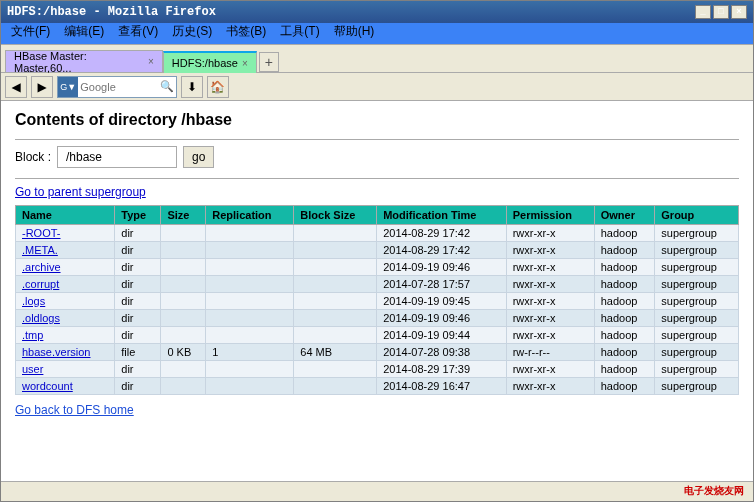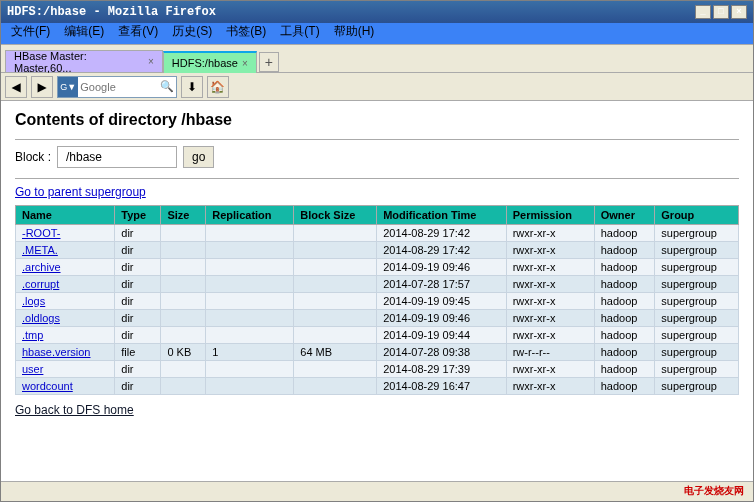--- a/index.html
+++ b/index.html
@@ -277,21 +277,21 @@
       background: #dce8f0;
     }
 
     .file-link {
       color: #0000cc;
       text-decoration: underline;
       cursor: pointer;
     }
 
     .dfs-link {
-      color: #0f172a;
+      color: #1d4ed8;
       text-decoration: underline;
       cursor: pointer;
       font-size: 12px;
       margin-top: 8px;
       display: block;
     }
 
     .separator {
       border: none;
       border-top: 1px solid #aaa;

